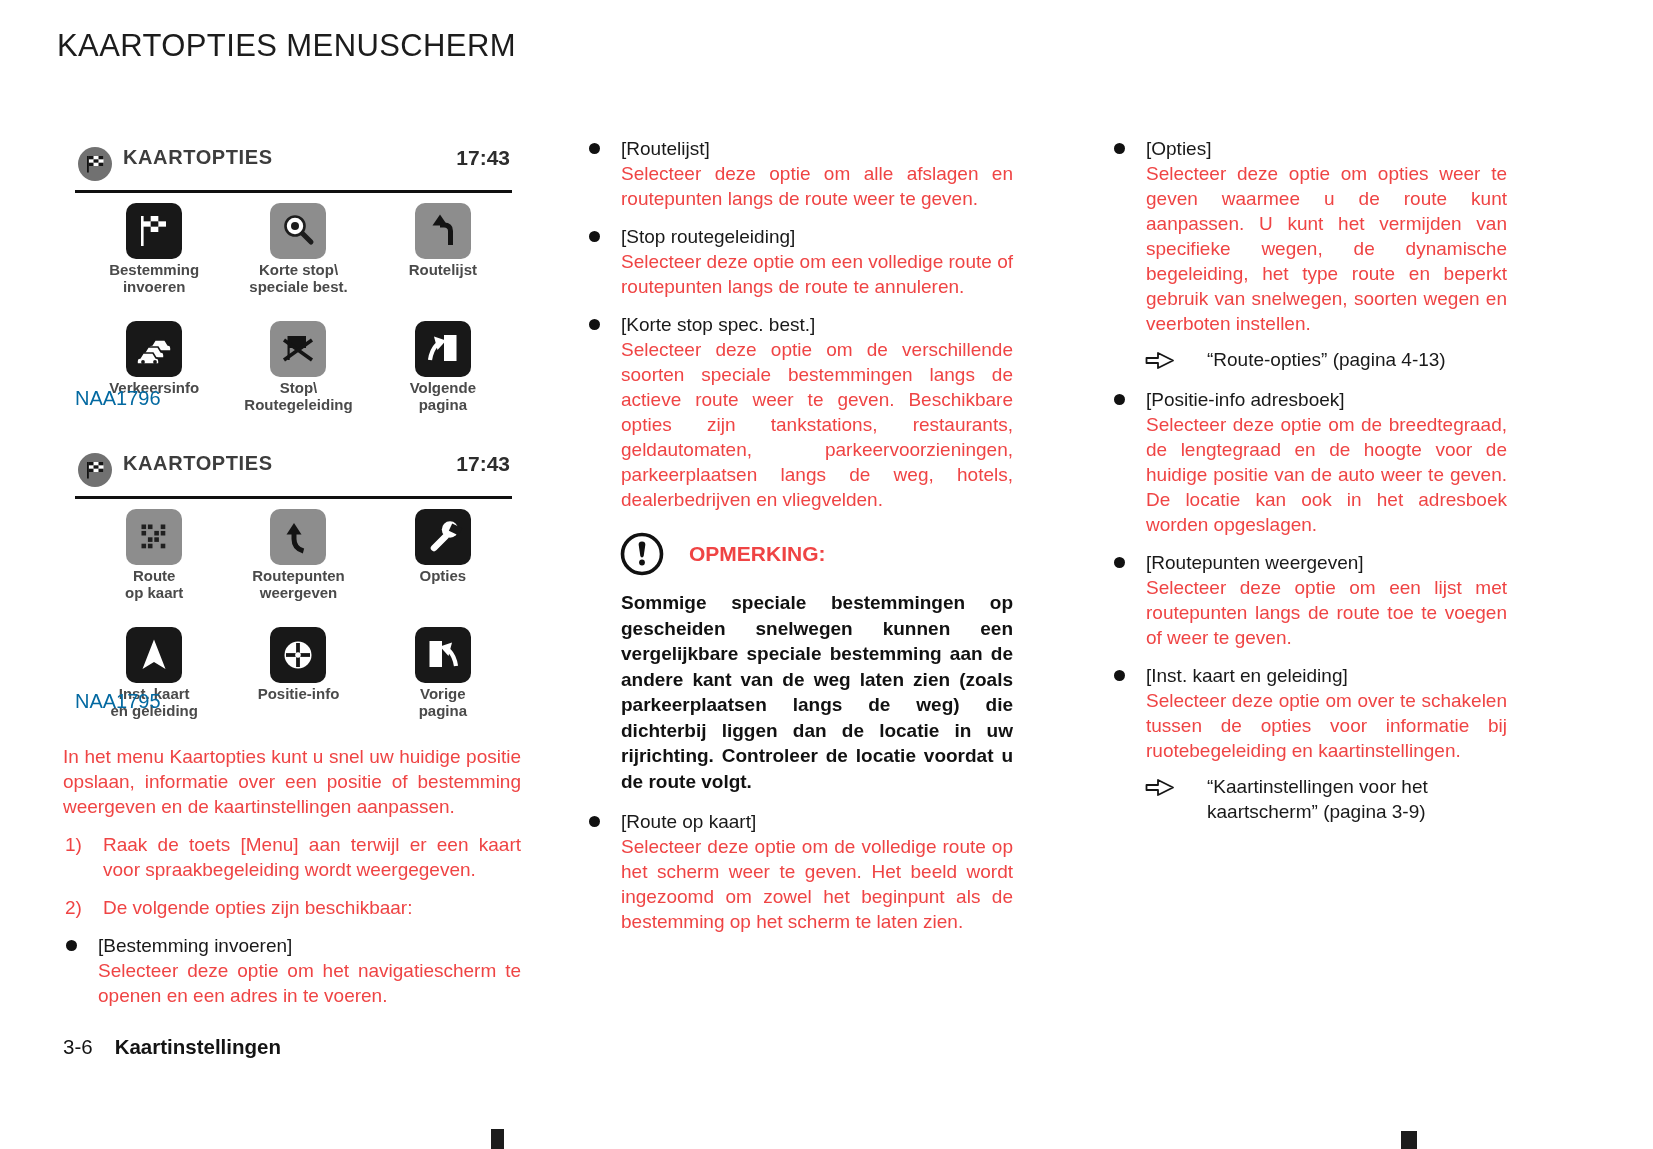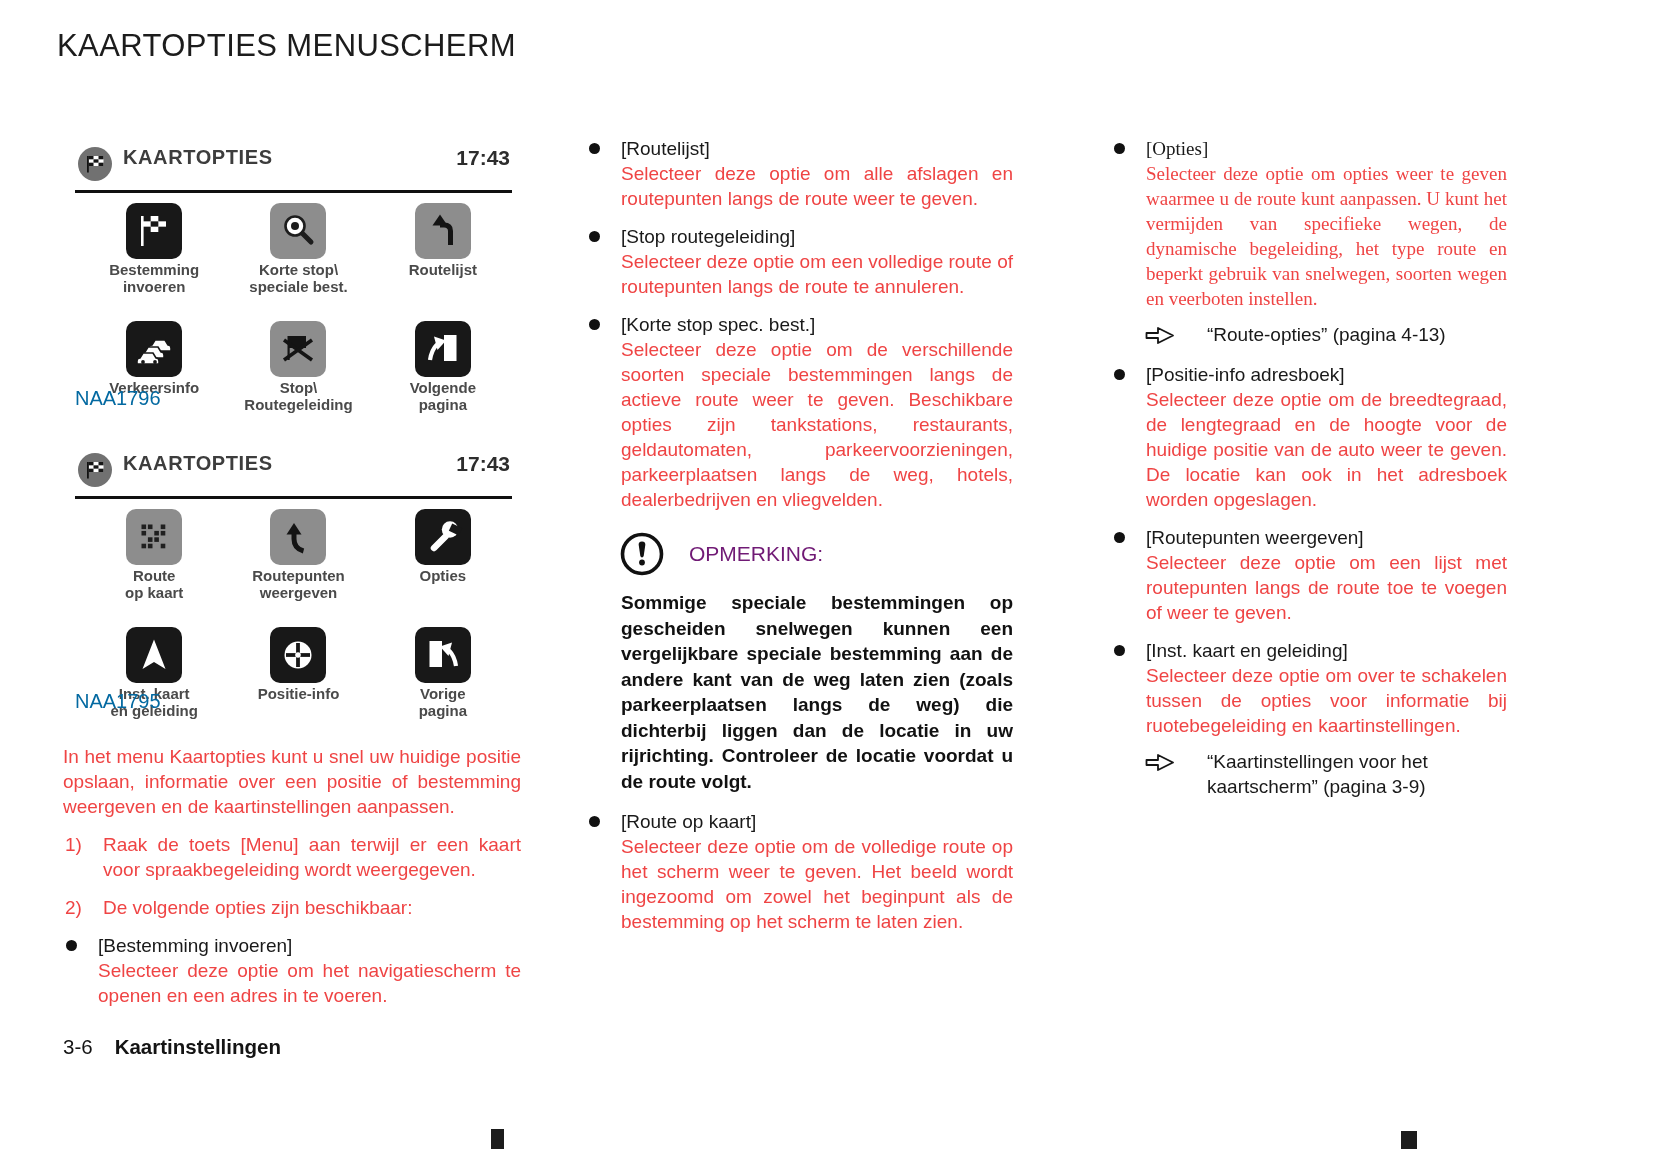--- a/index.html
+++ b/index.html
@@ -30,21 +30,21 @@
   
   .col{position:absolute;}
   .body-text{font-size:19px;line-height:25px;text-align:justify;color:#ef4444;}
   .step{position:relative;padding-left:40px;margin-top:13px;}
   .step-num{position:absolute;left:2px;top:0;}
   .bullet{position:relative;padding-left:35px;margin-top:13px;}
   .dot{position:absolute;left:3px;top:7px;width:11px;height:11px;border-radius:50%;background:#111;}
   .item-label{font-size:19px;line-height:25px;color:#191919;}
   .note{margin:19px 0 15px;}
   .note-head{display:flex;align-items:center;gap:24px;padding-left:33px;margin-bottom:13px;}
-  .note-title{font-weight:normal;font-size:21px;color:#701a75;}
+  .note-title{font-weight:bold;font-size:21px;color:#ef4444;}
   .note-text{padding-left:35px;font-weight:bold;text-align:justify;font-size:19px;line-height:25.5px;color:#111;}
   .ref{position:relative;padding-left:96px;margin:11px 0 15px;font-size:19px;line-height:25px;text-align:left;}
   .ref .hand{position:absolute;left:34px;top:4px;}
   
   .footer{position:absolute;left:63px;top:1035px;font-size:20.5px;color:#141414;}
   .footer .sect{font-weight:bold;margin-left:22px;}
   .crop-mark{position:absolute;background:#1c1c1c;}
   .mark-l{left:491px;top:1129px;width:13px;height:20px;}
   .mark-r{left:1401px;top:1131px;width:16px;height:18px;}
 </style>
@@ -316,21 +316,21 @@
     <div class="bullet">
       <span class="dot"></span>
       <div class="item-label">[Route op kaart]</div>
       <div class="body-text">Selecteer deze optie om de volledige route op het scherm weer te geven. Het beeld wordt ingezoomd om zowel het beginpunt als de bestemming op het scherm te laten zien.</div>
     </div>
 
   </div>
 
   <div class="col" style="left:1111px;top:128px;width:396px;">
 
-    <div class="bullet" style="margin-top:8px;font-family:Liberation Serif, serif;">
+    <div class="bullet" style="margin-top:8px;">
       <span class="dot"></span>
       <div class="item-label">[Opties]</div>
       <div class="body-text">Selecteer deze optie om opties weer te geven waarmee u de route kunt aanpassen. U kunt het vermijden van specifieke wegen, de dynamische begeleiding, het type route en beperkt gebruik van snelwegen, soorten wegen en veerboten instellen.</div>
     </div>
     <div class="ref">
       <span class="hand">
         <svg width="30" height="19" viewBox="0 0 30 19">
           <path d="M1.5 7 H13 V2 L28 9.5 13 17 V12 H1.5 Z" fill="#fff" stroke="#161616" stroke-width="1.8" stroke-linejoin="round"></path>
         </svg>
       </span>

